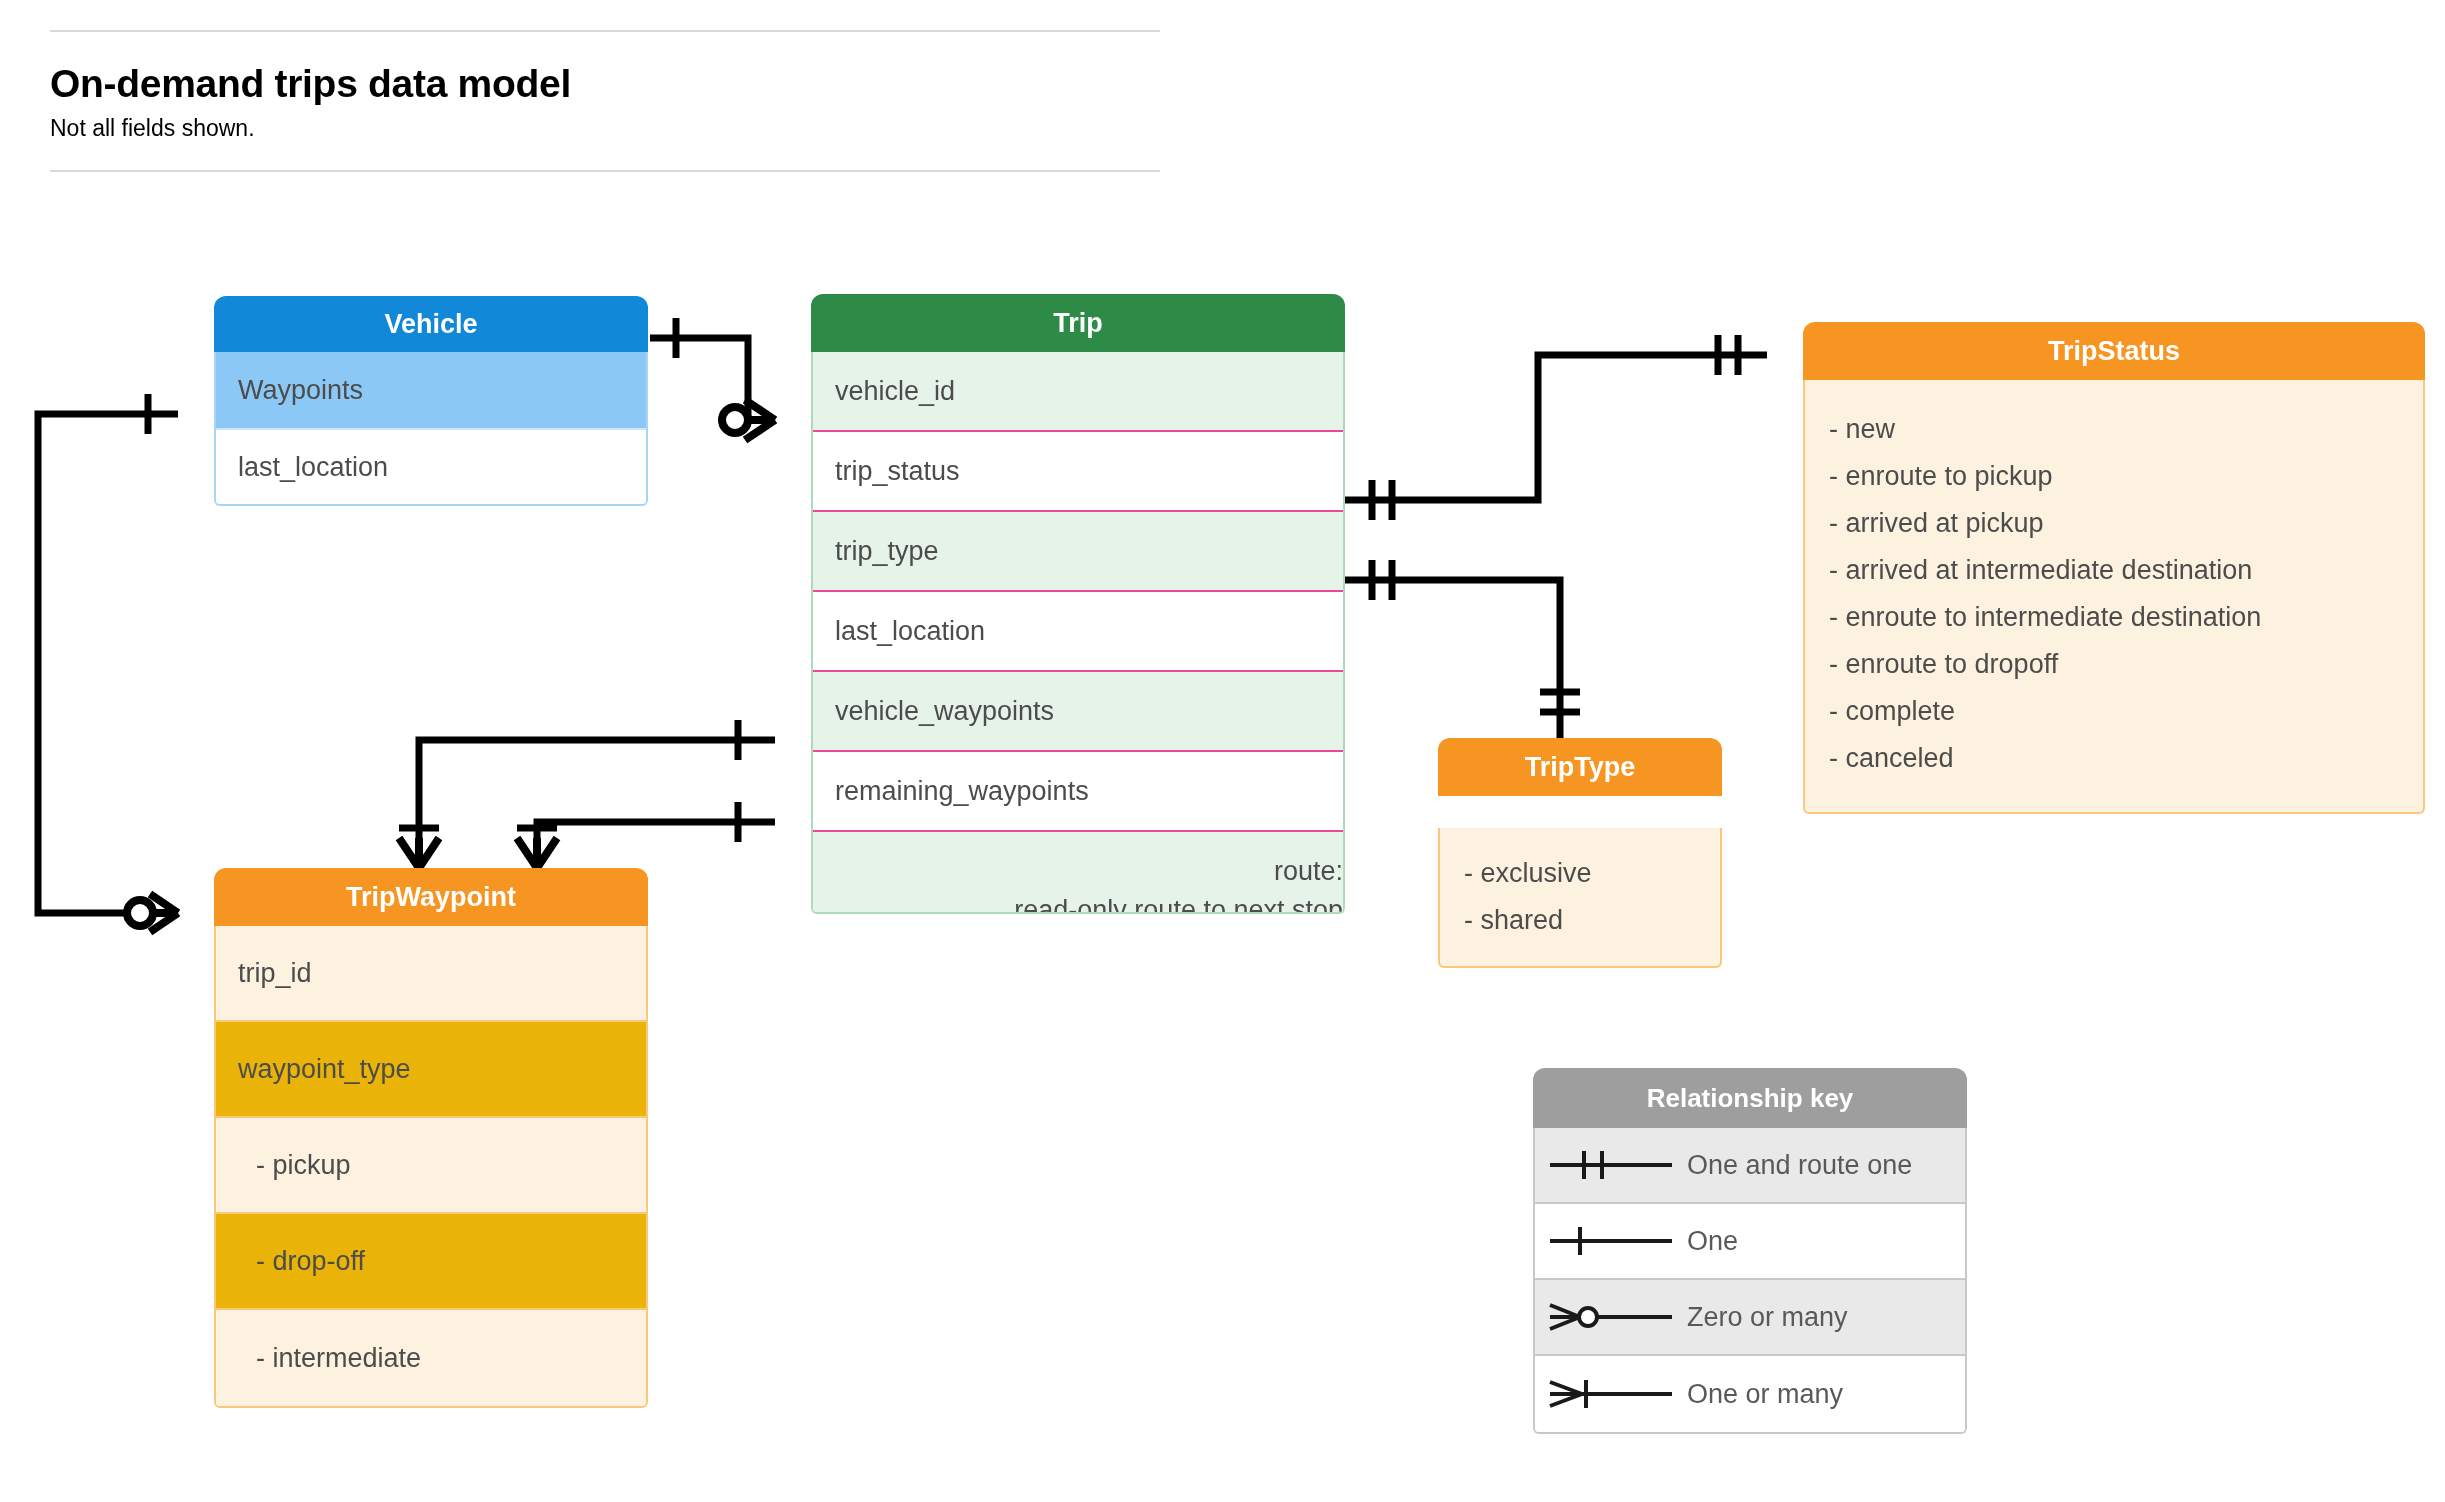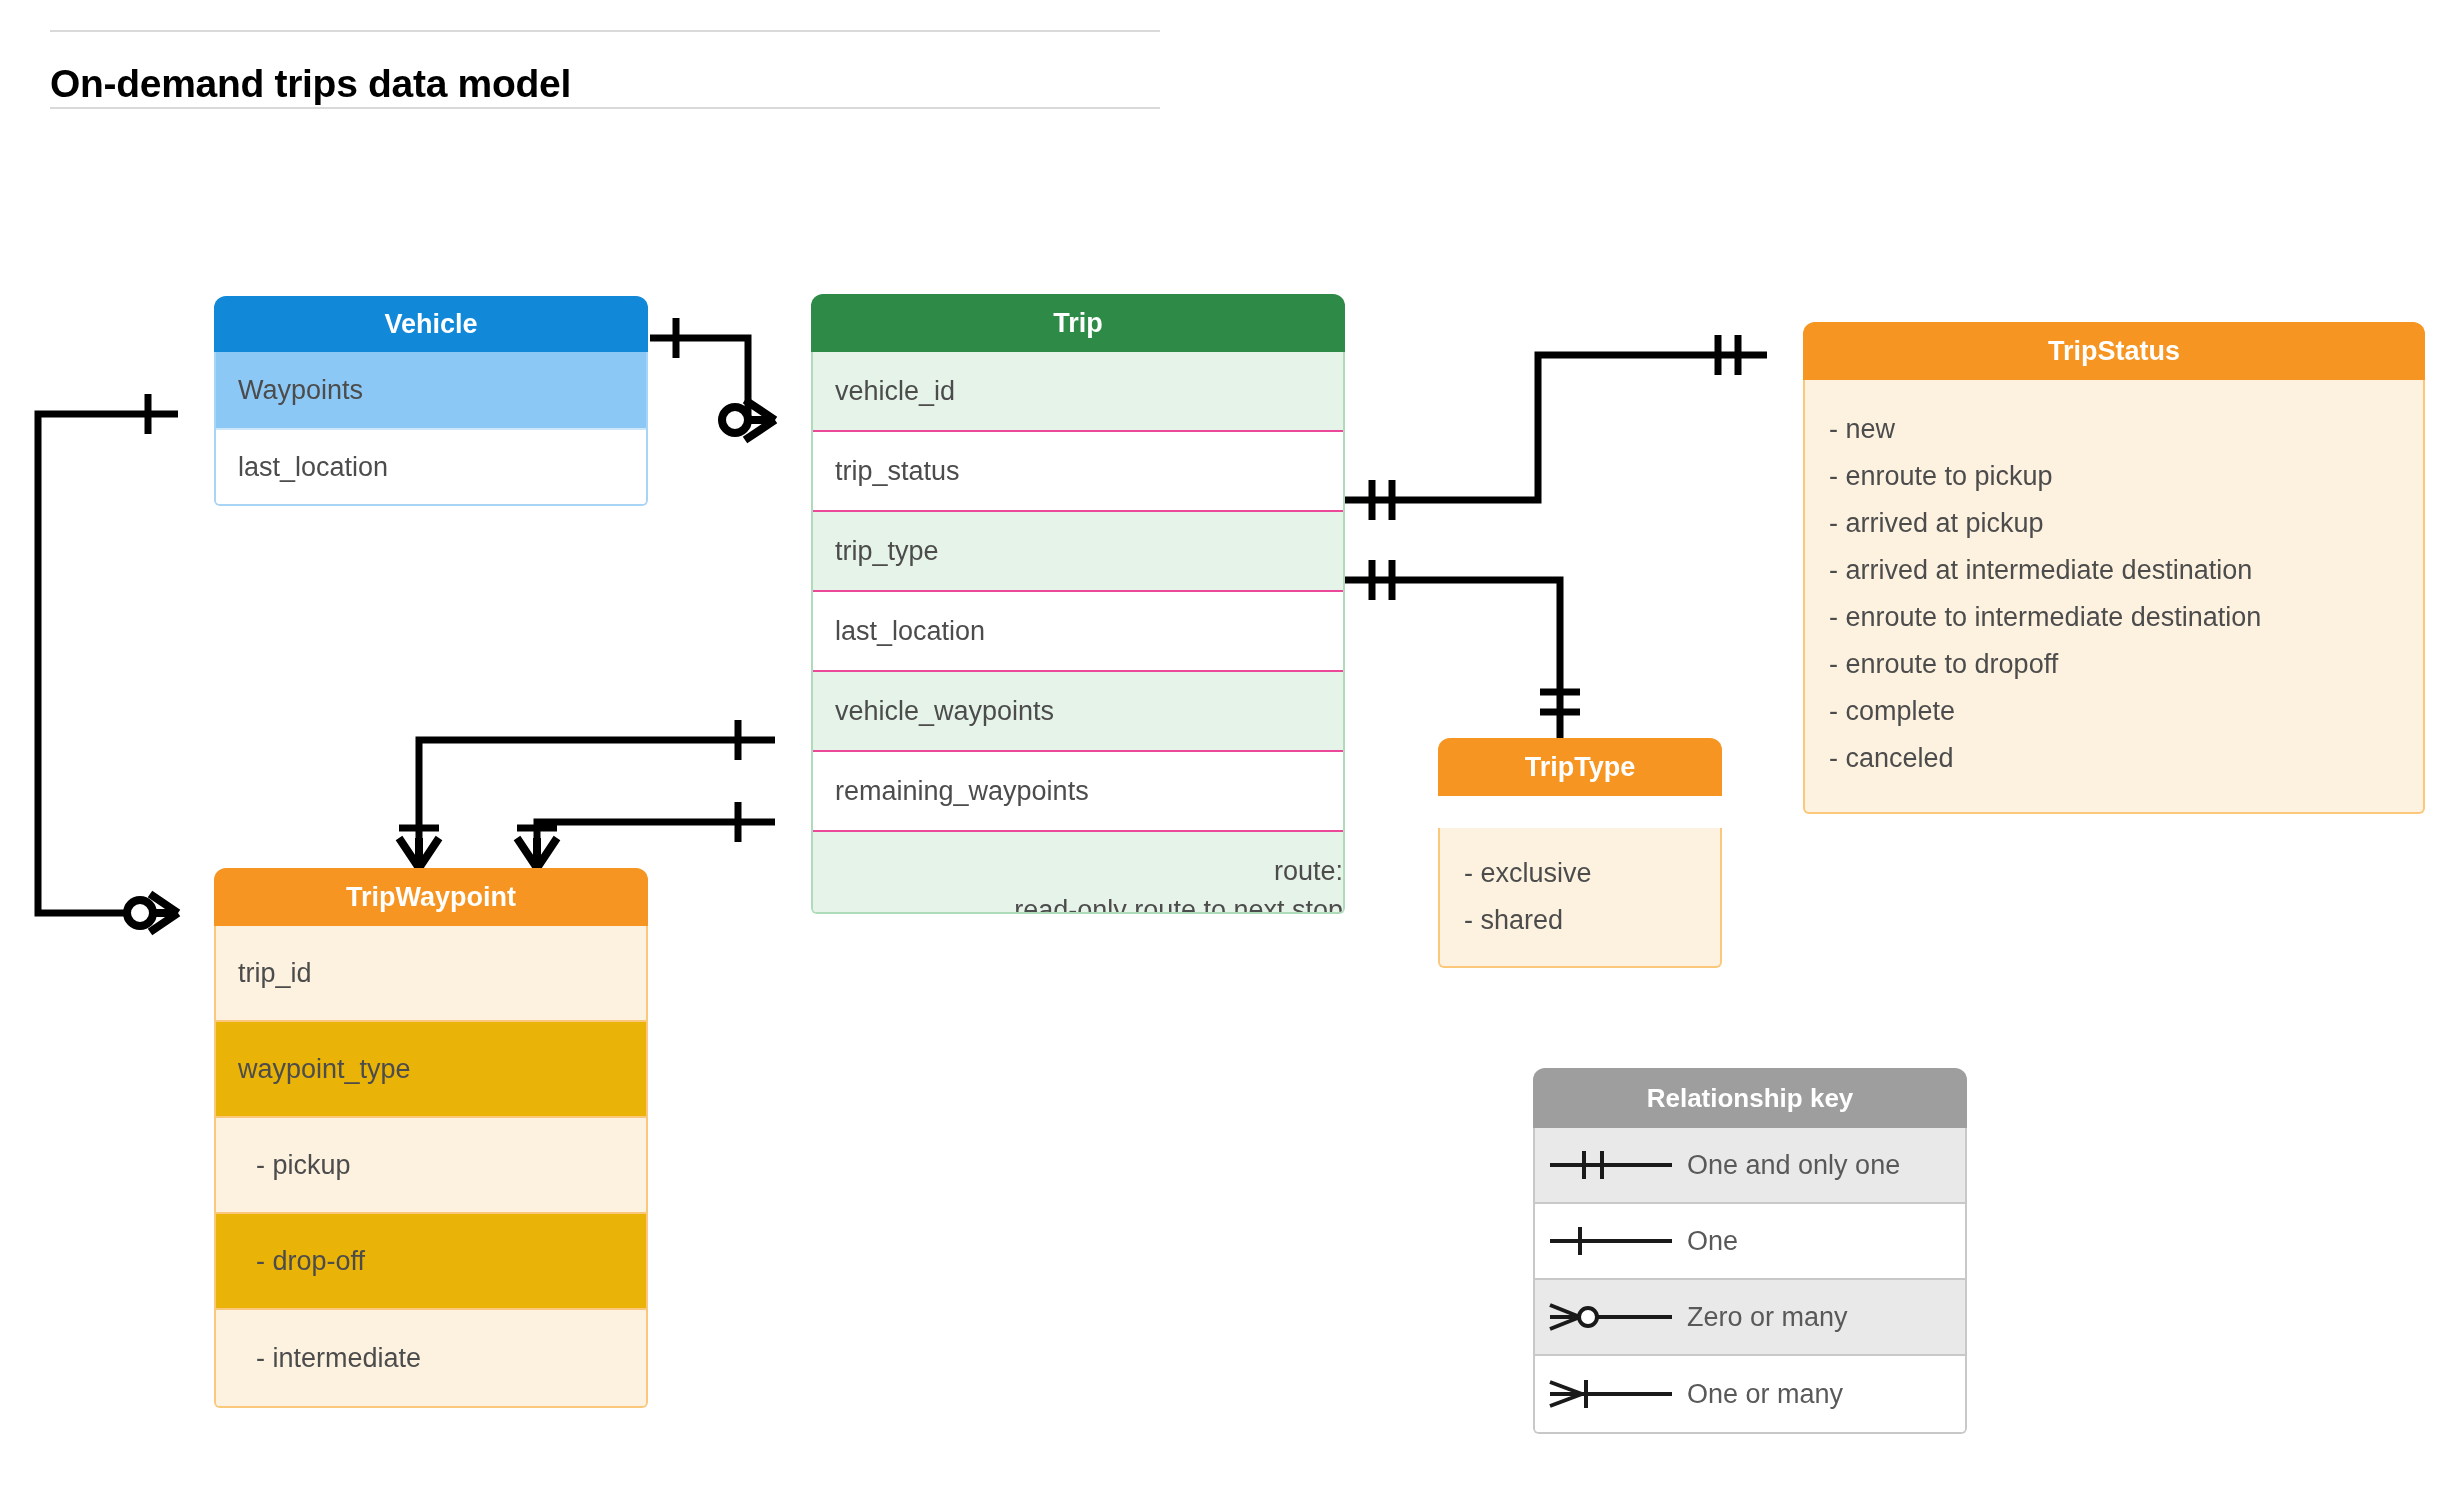--- a/index.html
+++ b/index.html
@@ -149,20 +149,21 @@
     width: 2445px; height: 1502px;
     pointer-events: none;
   }
 </style>
 </head>
 <body>
 
 <div id="header-block">
   <div class="hrule"></div>
   <h1 id="page-title">On-demand trips data model</h1>
+  <div id="page-subtitle">Not all fields shown.</div>
   <div class="hrule"></div>
 </div>
 
 <svg id="connectors" viewBox="0 0 2445 1502" width="2445" height="1502">
   <g stroke="#000000" stroke-width="7" fill="none" stroke-linecap="butt">
 
     <path d="M 650,338 L 748,338 L 748,420 L 775,420"></path>
 
     <path d="M 178,414 L 38,414 L 38,913 L 178,913"></path>
 
@@ -275,21 +276,21 @@
     <div class="legend-row alt">
       <div class="legend-sym">
         <svg width="130" height="40" viewBox="0 0 130 40">
           <g stroke="#1a1a1a" stroke-width="4" fill="none">
             <line x1="4" y1="20" x2="126" y2="20"></line>
             <line x1="38" y1="6" x2="38" y2="34"></line>
             <line x1="56" y1="6" x2="56" y2="34"></line>
           </g>
         </svg>
       </div>
-      <div class="legend-label">One and only one</div>
+      <div class="legend-label">One and route one</div>
     </div>
 
     <div class="legend-row plain">
       <div class="legend-sym">
         <svg width="130" height="40" viewBox="0 0 130 40">
           <g stroke="#1a1a1a" stroke-width="4" fill="none">
             <line x1="4" y1="20" x2="126" y2="20"></line>
             <line x1="34" y1="6" x2="34" y2="34"></line>
           </g>
         </svg>

